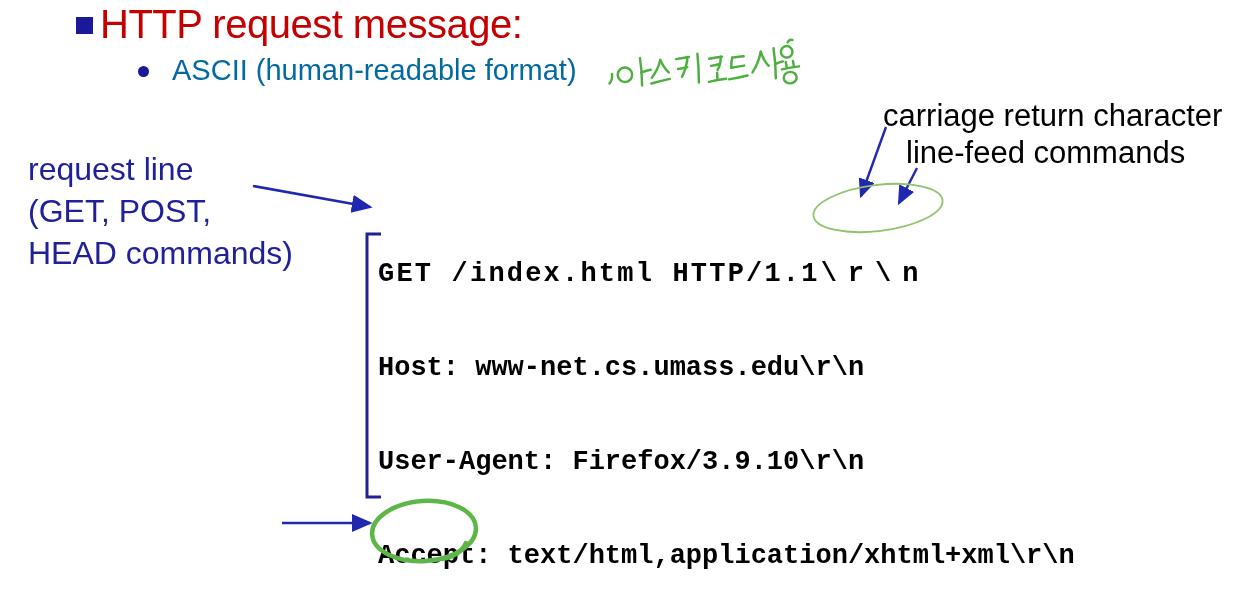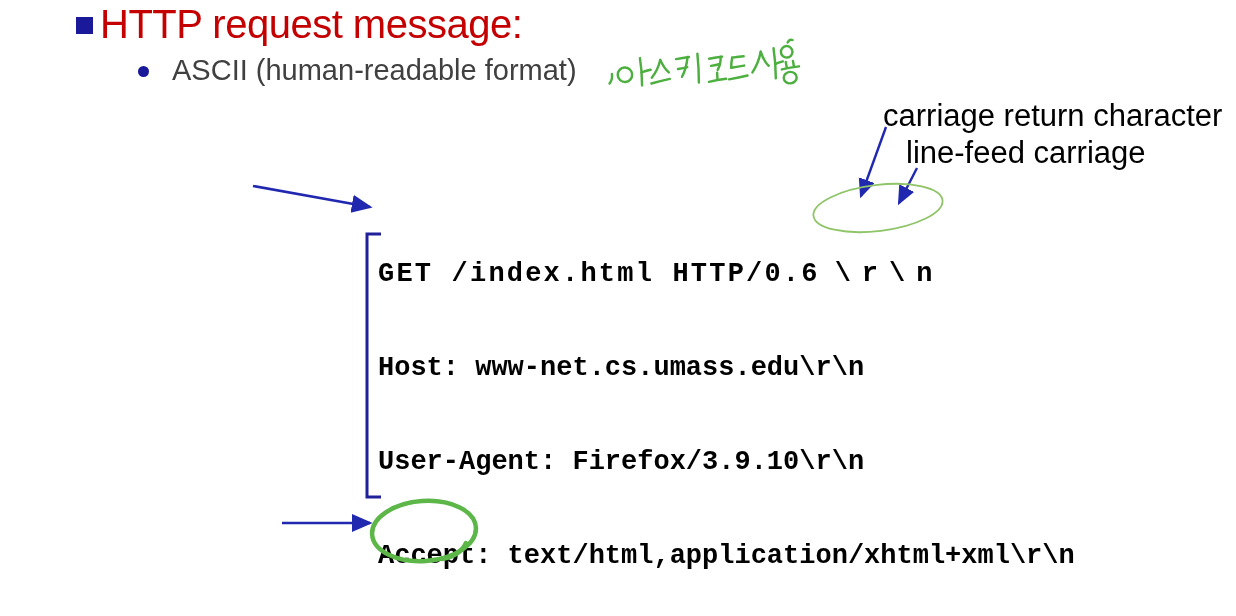--- a/index.html
+++ b/index.html
@@ -7,55 +7,60 @@
     position:relative; width:1236px; height:616px; background:#ffffff;
     overflow:hidden; font-family:"Liberation Sans", sans-serif;
   }
   .abs { position:absolute; }
   .title {
     left:100px; top:2px; font-size:40px; color:#c40000;
     letter-spacing:-0.5px; white-space:nowrap;
   }
   .title-bullet { left:76px; top:17px; width:17px; height:17px; background:#191999; }
   .sub-bullet { left:138px; top:66px; width:11px; height:11px; border-radius:50%; background:#191999; }
-  .sub-text { left:172px; top:54px; font-size:29px; color:#404040; white-space:nowrap; }
+  .sub-text { left:172px; top:54px; font-size:29px; color:#0369a1; white-space:nowrap; }
   .ann-black { font-size:31px; color:#000; white-space:nowrap; }
   .navy { color:#20209a; }
   .lbl-request { left:28px; top:148px; font-size:32px; line-height:42px; white-space:nowrap; }
   .lbl-header { left:160px; top:315px; width:182px; font-size:32px; line-height:42px; text-align:right; }
   .lbl-crlf { left:33px; top:406px; font-size:32px; line-height:33px; white-space:nowrap; }
   .code {
     font-family:"Liberation Mono","DejaVu Sans Mono",monospace;
     font-weight:bold; font-size:27px; color:#000; white-space:pre;
   }
   .code-block { left:378px; top:197px; }
   .code-line { height:34px; line-height:34px; }
-  .crlf-wide { letter-spacing:11px; margin-left:15px; }
+  .crlf-wide { letter-spacing:11px; margin-left:1px; }
   .req-prefix { letter-spacing:2.2px; }
   .overlay { left:0; top:0; pointer-events:none; }
 </style>
 </head>
 <body>
 
 <div class="canvas">
 
   <div class="abs title-bullet"></div>
   <div class="abs title">HTTP request message:</div>
 
   <div class="abs sub-bullet"></div>
   <div class="abs sub-text">ASCII (human-readable format)</div>
 
   <div class="abs ann-black" style="left:883px; top:98px;">carriage return character</div>
-  <div class="abs ann-black" style="left:906px; top:135px;">line-feed carriage</div>
+  <div class="abs ann-black" style="left:906px; top:135px;">line-feed commands</div>
 
+  <div class="abs navy lbl-request">
+    <div>request line</div>
+    <div>(GET, POST,</div>
+    <div>HEAD commands)</div>
+  </div>
 
 
 
   <div class="abs code code-block">
-    <div class="code-line"><span class="req-prefix">GET /index.html HTTP/0.6</span><span class="crlf-wide">\r\n</span></div>
+    <div class="code-line"><span class="req-prefix">GET /index.html HTTP/1.1</span><span class="crlf-wide">\r\n</span></div>
     <div class="code-line">Host: www-net.cs.umass.edu\r\n</div>
     <div class="code-line">User-Agent: Firefox/3.9.10\r\n</div>
     <div class="code-line">Accept: text/html,application/xhtml+xml\r\n</div>
     
     
     
     
     
     
   </div>

